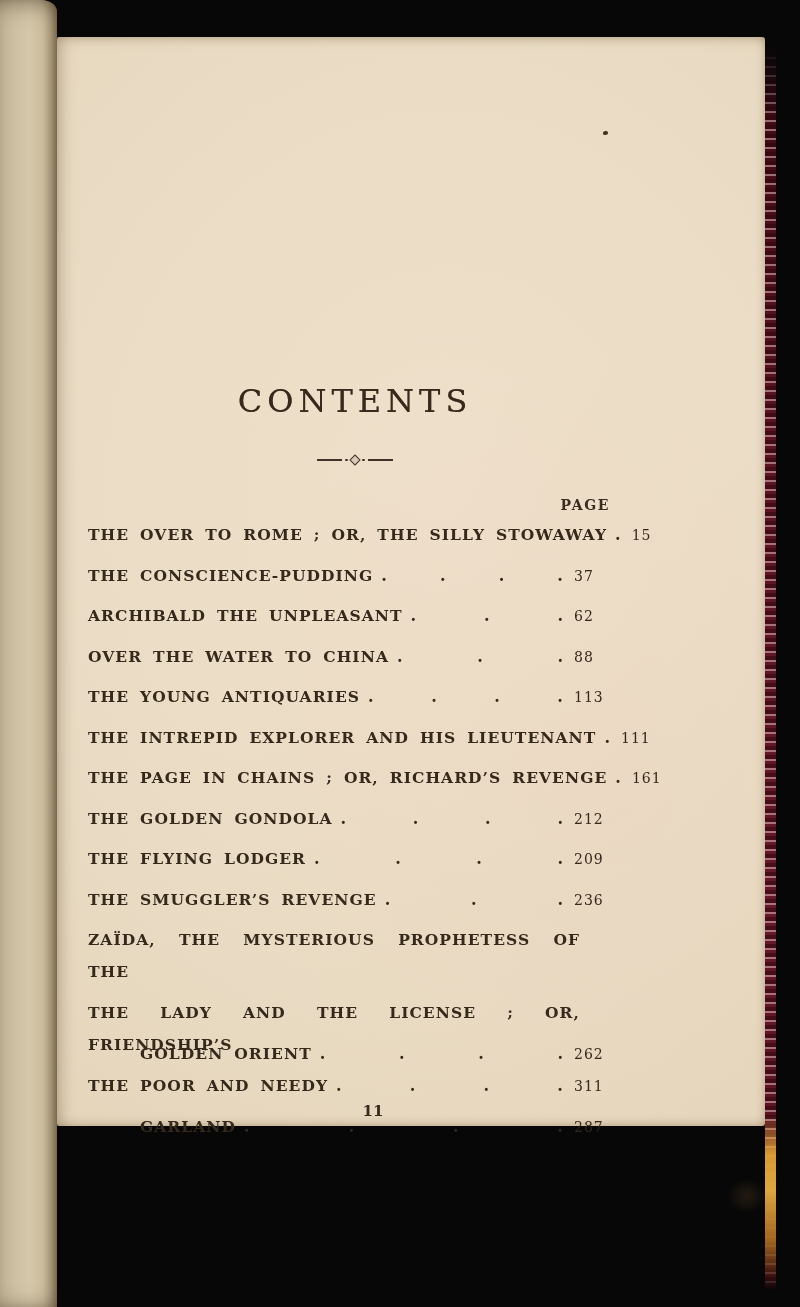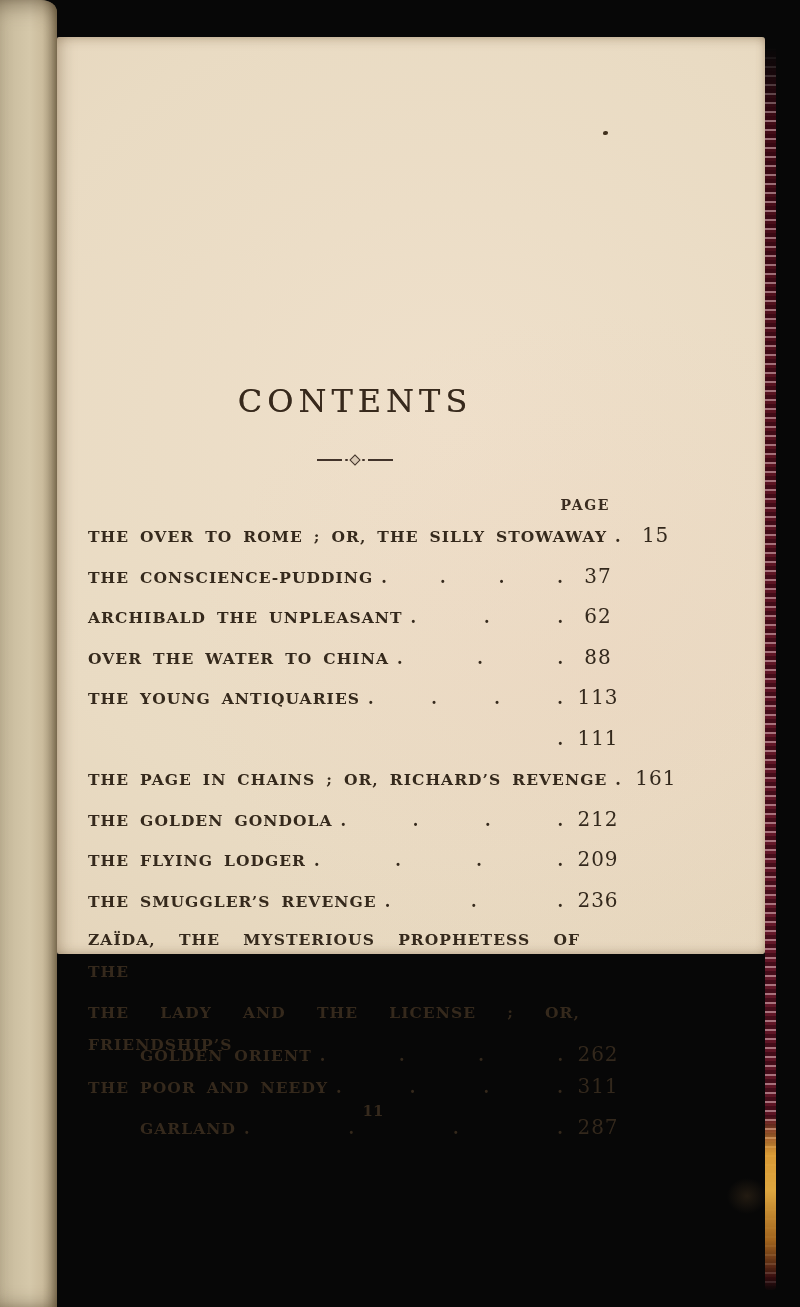--- a/index.html
+++ b/index.html
@@ -27,21 +27,21 @@
     border-radius:0 0 3px 3px;
     background:
       linear-gradient(180deg, rgba(7,7,7,1) 0%, rgba(7,7,7,0) 6%),
       linear-gradient(180deg, rgba(0,0,0,0) 86%, rgba(223,160,54,.95) 89%, #dda63f 92%, rgba(166,105,30,.95) 96%, rgba(40,12,8,.65) 99%, rgba(7,7,7,.9) 100%),
       repeating-linear-gradient(180deg, rgba(241,206,211,.5) 0px 2px, rgba(0,0,0,0) 2px 5px, rgba(46,4,14,.55) 5px 9px),
       linear-gradient(180deg, #3c0a14 0%, #5a1421 30%, #65192a 70%, #55101e 100%);
   }
 
   
   .page {
-    position:absolute; left:57px; top:37px; width:708px; height:917px;
+    position:absolute; left:57px; top:37px; width:708px; height:1089px;
     border-radius:2px 3px 3px 2px;
     background:
       radial-gradient(60% 40% at 78% 70%, rgba(235,205,185,.25) 0%, rgba(235,205,185,0) 100%),
       radial-gradient(130% 95% at 55% 42%, #efe0cb 0%, #e9dbc3 50%, #e2d2b7 88%, #ddccb0 100%);
     box-shadow: inset 13px 0 16px -10px rgba(105,80,50,.40),
                 inset 0 10px 12px -9px rgba(105,80,50,.35),
                 inset -7px 0 9px -6px rgba(105,80,50,.30),
                 inset 0 -9px 11px -8px rgba(105,80,50,.28);
   }
 
@@ -81,21 +81,21 @@
   .jline { display:block; width:492px; line-height:32px;
            text-align:justify; text-align-last:justify; }
   .jline::after { content:""; display:inline-block; width:100%; height:0; }
   .trow.double { height:73px; display:block; }
   .trow.double .line2 { display:flex; align-items:baseline; padding-left:52px; margin-top:18px; }
   .trow.double .line2 > * { line-height:32px; }
   .lead { flex:1; display:flex; justify-content:space-between; align-items:baseline;
           padding:0 10px 0 8px; }
   .lead.single { justify-content:flex-end; }
   .dot { font-size:16px; }
-  .num { width:48px; text-align:center; font-size:20px; font-weight:400;
+  .num { width:48px; text-align:left; font-size:14px; font-weight:400;
          letter-spacing:1px; color:#33281c; flex:none; }
 
   .folio { margin-top:-10px; text-align:center; transform:translateX(18px);
            font-size:15px; font-weight:700; line-height:20px; color:#35291c; }
 </style>
 </head>
 <body>
 
 <div class="scene">
   <div class="edge-left"></div>
@@ -153,20 +153,21 @@
             <span class="t">THE YOUNG ANTIQUARIES</span>
             <span class="lead">
               <span class="dot">.</span>
               <span class="dot">.</span>
               <span class="dot">.</span>
               <span class="dot">.</span>
             </span>
             <span class="num">113</span>
           </div>
           <div class="trow">
+            <span class="t">THE INTREPID EXPLORER AND HIS LIEUTENANT</span>
             <span class="lead single">
               <span class="dot">.</span>
             </span>
             <span class="num">111</span>
           </div>
           <div class="trow">
             <span class="t">THE PAGE IN CHAINS ; OR, RICHARD’S REVENGE</span>
             <span class="lead single">
               <span class="dot">.</span>
             </span>

